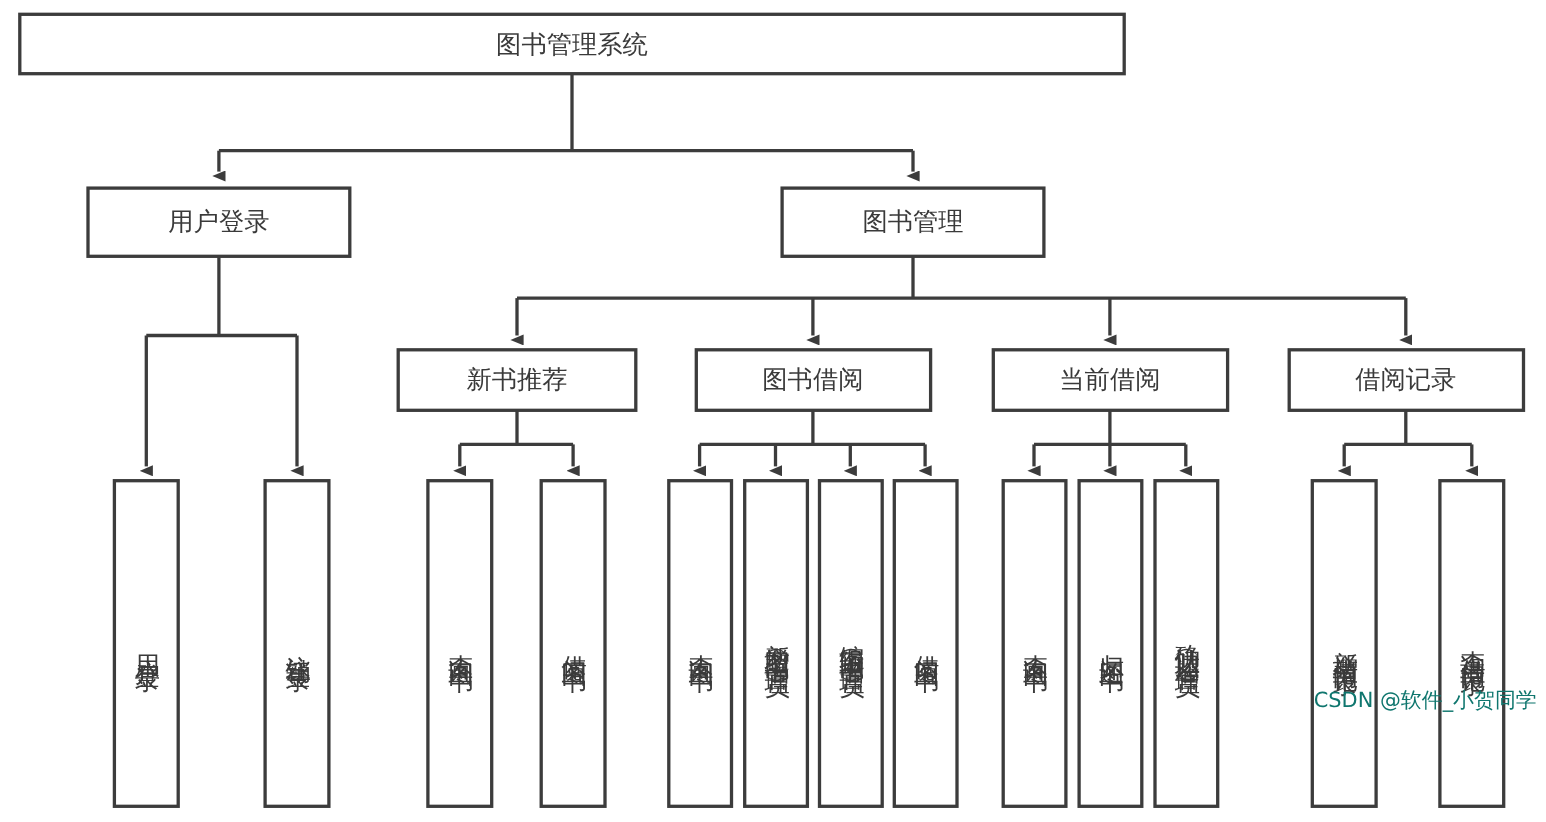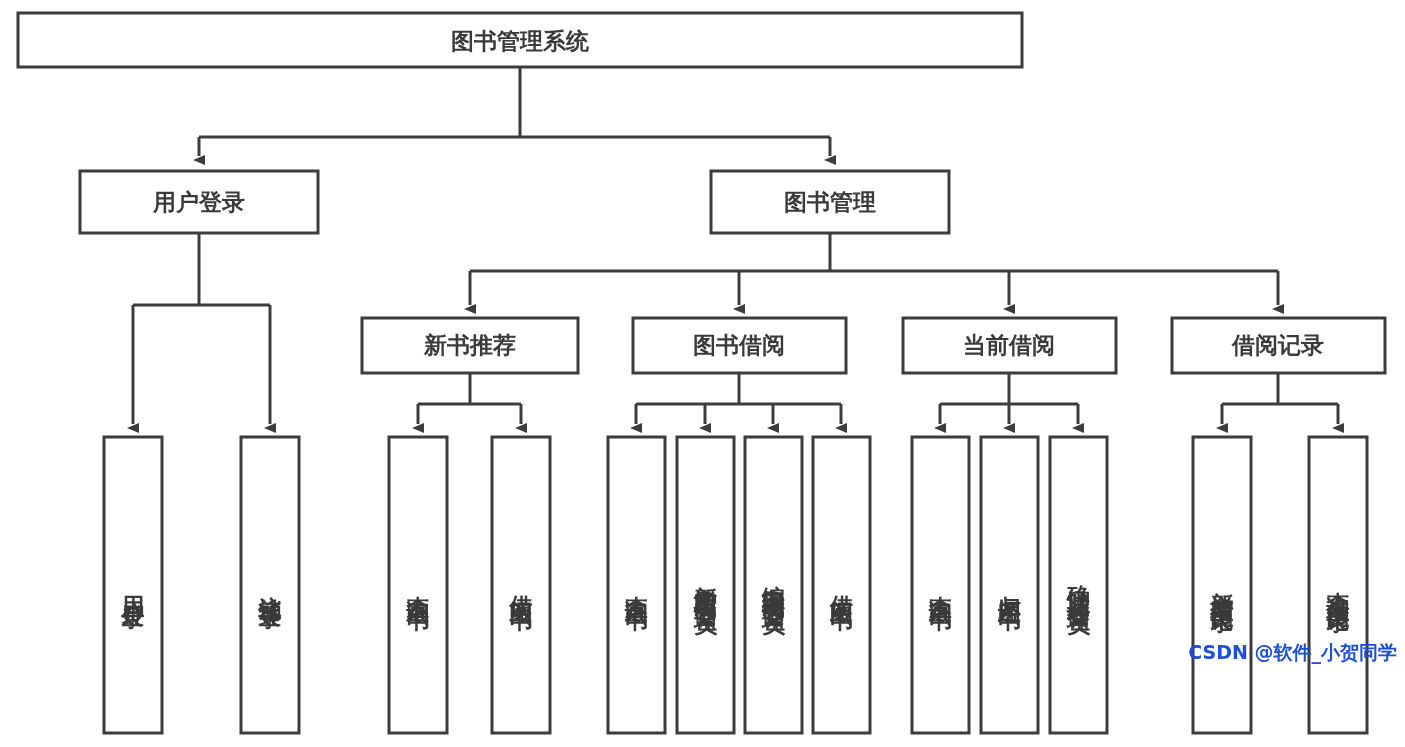--- a/index.html
+++ b/index.html
@@ -11,21 +11,20 @@
     width: 1405px;
     height: 747px;
     font-family: "DejaVu Sans", "Liberation Sans", sans-serif;
     overflow: hidden;
     position: relative;
   }
   #diagram-root {
     position: relative;
     width: 1405px;
     height: 666px;
-    font-weight: bold;
   }
   svg.diagram-canvas {
     position: absolute;
     left: 0;
     top: 0;
     width: 1405px;
     height: 747px;
   }
   .node-box {
     fill: #ffffff;
@@ -63,24 +62,24 @@
     font-family: "DejaVu Sans", "Liberation Sans", sans-serif;
     font-size: 23px;
     line-height: 1.0;
     color: #3a3a3a;
     letter-spacing: 4px;
     white-space: nowrap;
   }
   .watermark {
     position: absolute;
     right: 8px;
-    bottom: 0;
+    bottom: 16px;
     font-family: "DejaVu Sans", "Liberation Sans", sans-serif;
     font-size: 19px;
-    color: #1d4ed8;
+    color: #0f766e;
     white-space: nowrap;
     pointer-events: none;
   }
 </style>
 </head>
 <body>
 
 <div id="diagram-root">
 
   <svg class="diagram-canvas" viewBox="0 0 1405 747">

